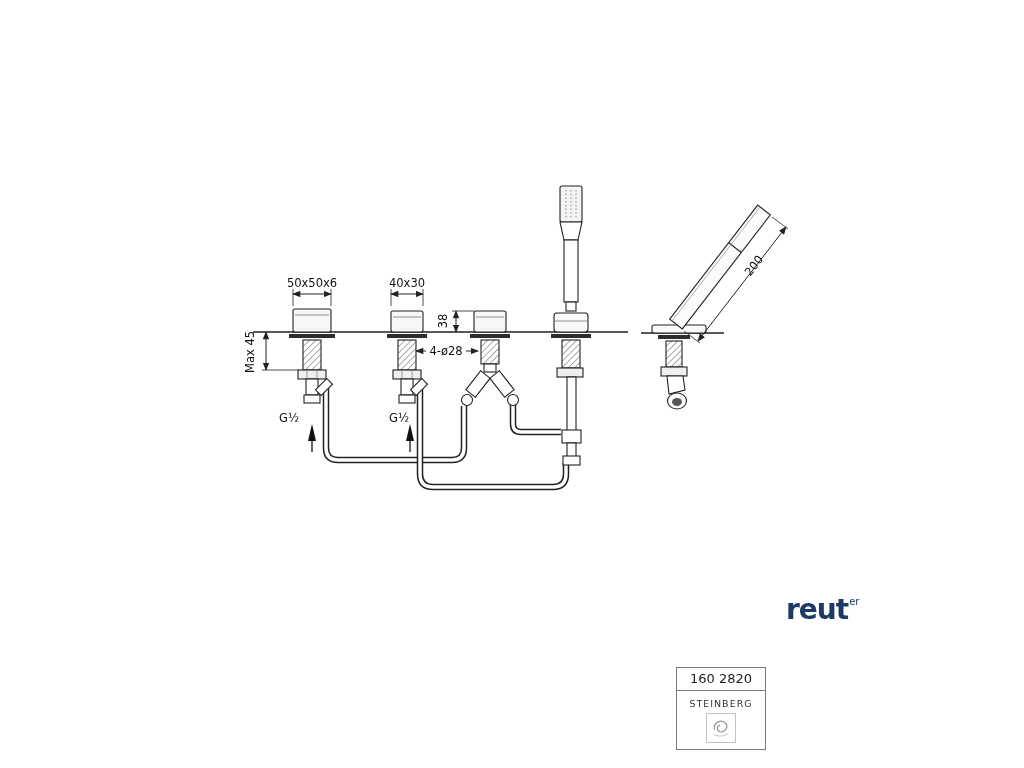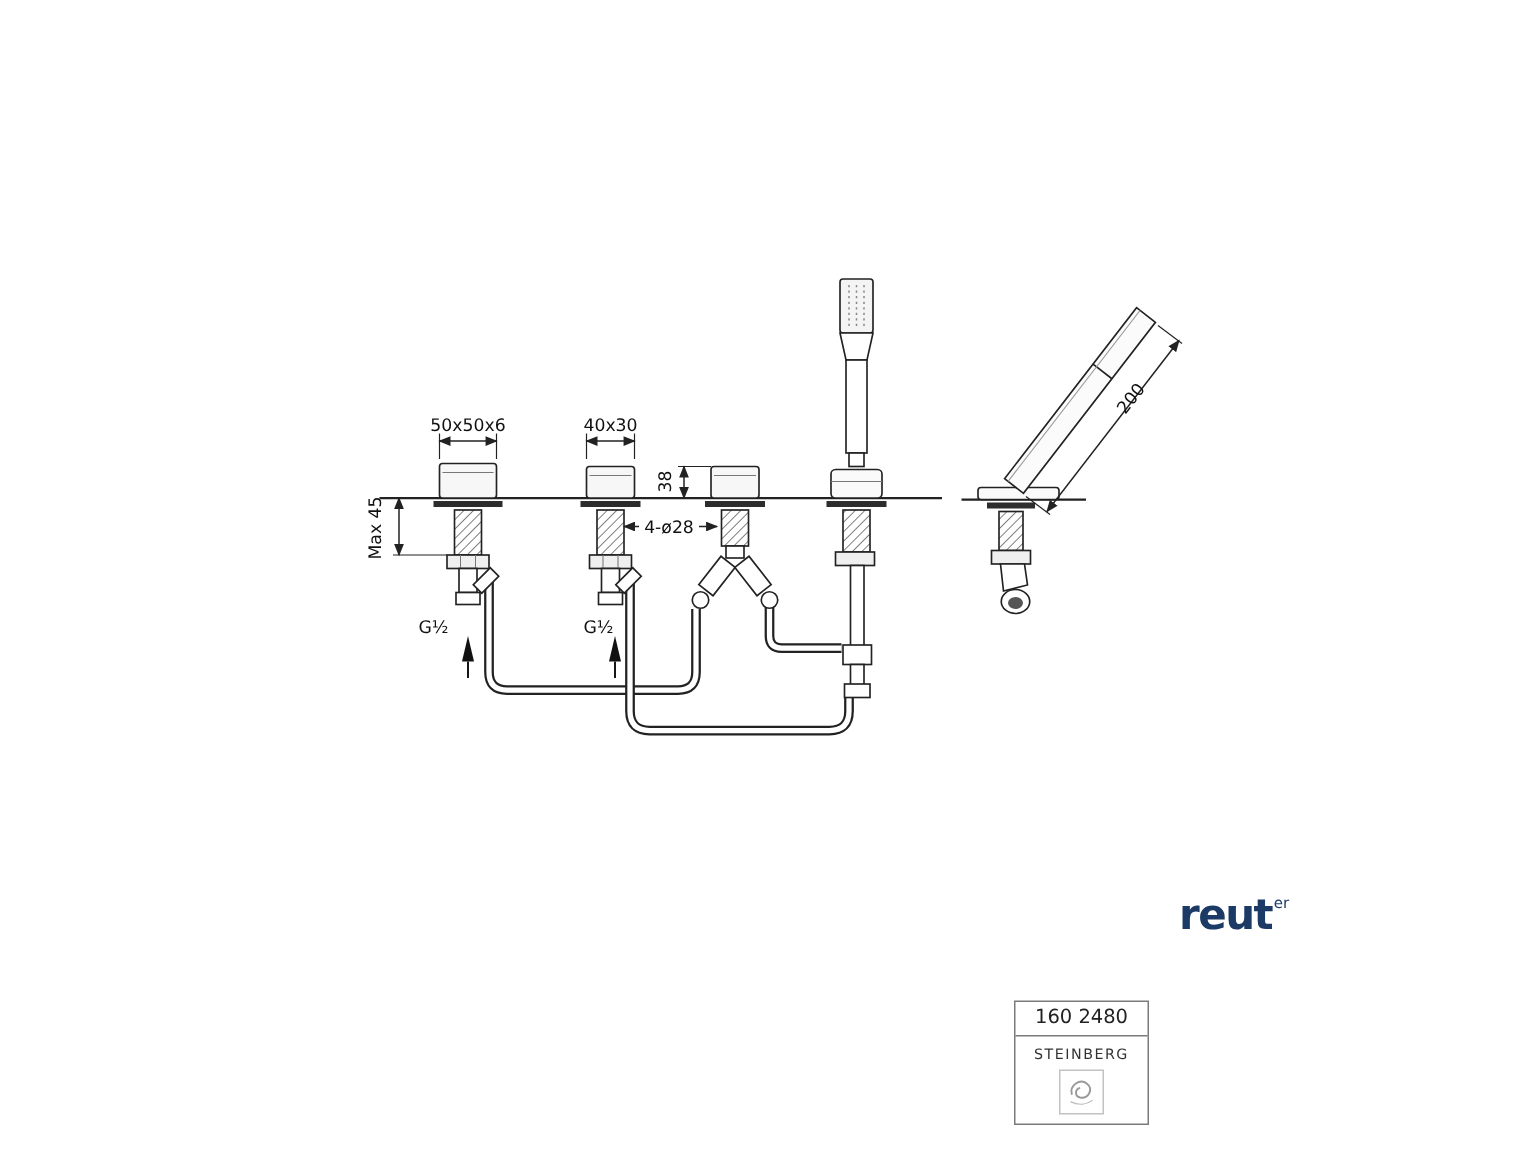--- a/index.html
+++ b/index.html
@@ -173,21 +173,21 @@
     </g>
   </svg>
 
   
   <div class="brand">
     <span>reut</span><span class="sup">er</span>
   </div>
 
   
   <div class="product-box">
-    <div class="product-code">160 2480</div>
+    <div class="product-code">160 2820</div>
     <div class="product-name">STEINBERG</div>
     <div class="product-logo">
       <svg width="22" height="22" viewBox="0 0 24 24">
         <path d="M5,14 C3,7 11,2 16,6 C21,10 17,17 11,16 C7,15 7,10 11,9" fill="none" stroke="#9a9a9a" stroke-width="1.4"></path>
         <path d="M4,19 C10,22 16,21 20,18" fill="none" stroke="#bdbdbd" stroke-width="1"></path>
       </svg>
     </div>
   </div>
 
 </div>

